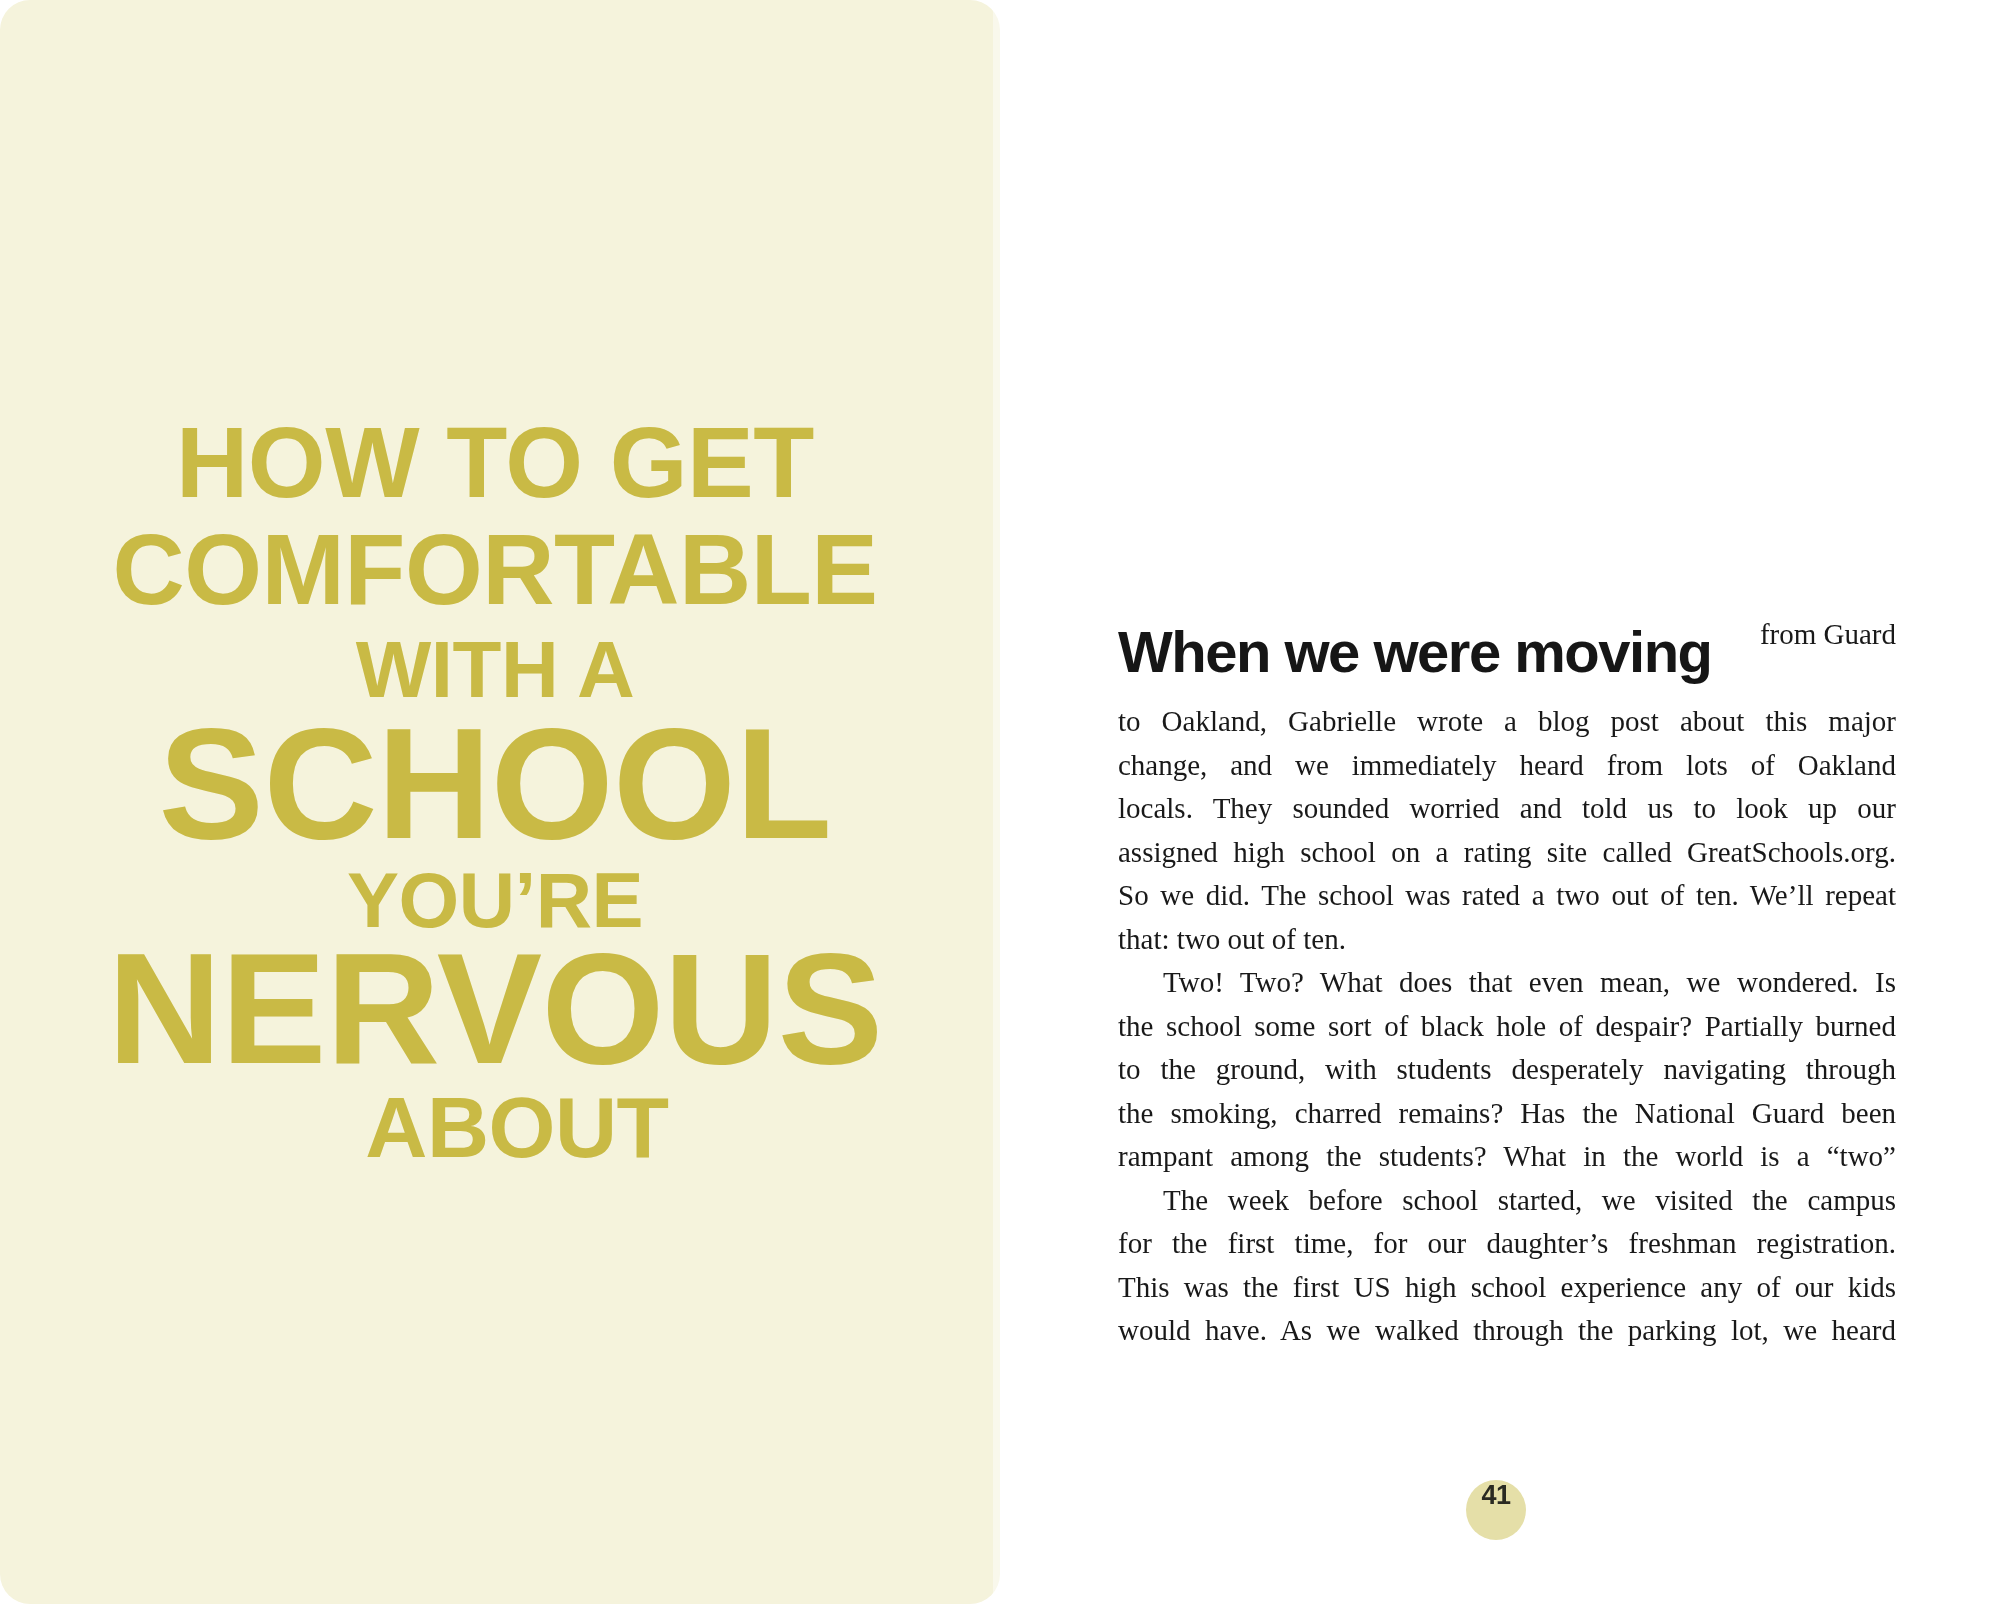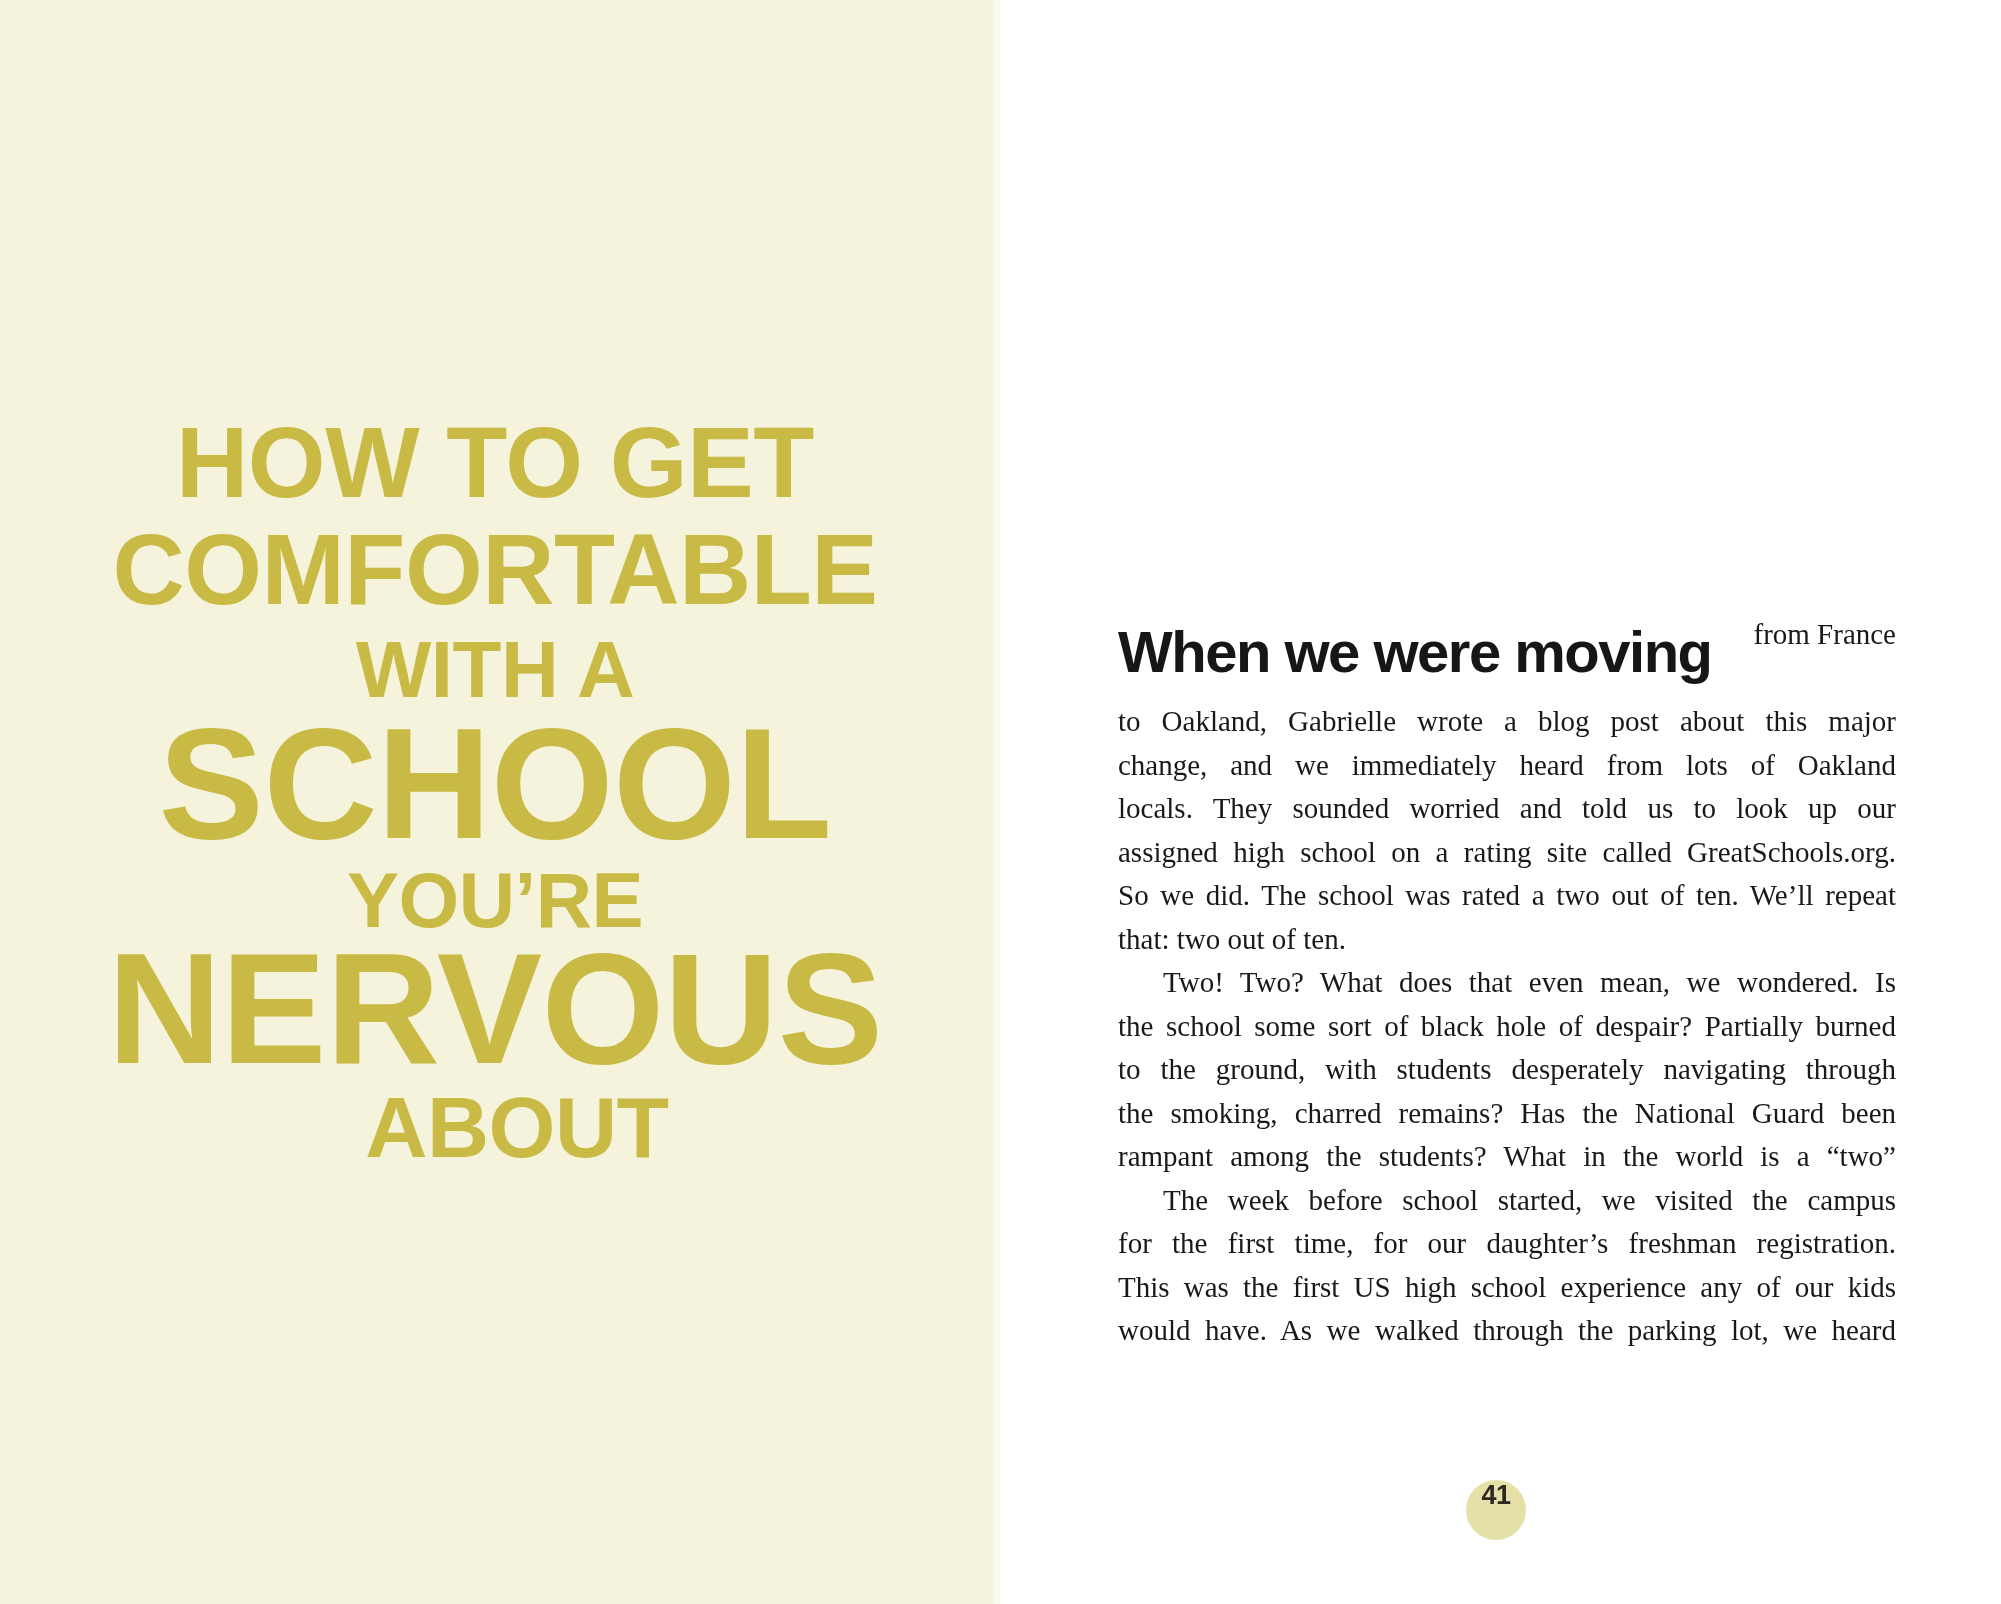--- a/index.html
+++ b/index.html
@@ -14,20 +14,21 @@
     overflow: hidden;
     background: #ffffff;
     font-family: "Liberation Sans", sans-serif;
   }
   
   .page-left {
     position: absolute;
     left: 0; top: 0;
     width: 1000px; height: 1604px;
     background: var(--page_cream, #f5f3dc);
+    border-radius: 30px;
   }
   .page-left::after {
     content: "";
     position: absolute;
     right: 0; top: 0;
     width: 7px; height: 100%;
     background: rgba(255,255,255,0.45);
   }
   .chapter-title {
     position: absolute;
@@ -133,21 +134,21 @@
       <div class="t-line t-5">YOU’RE</div>
       <div class="t-line t-6">NERVOUS</div>
       <div class="t-line t-7">ABOUT</div>
     </h1>
   </section>
 
   <section class="page-right">
     <div class="text-col">
       <div class="opener-line">
         <span class="opener">When we were moving</span>
-        <span class="opener-tail">from France</span>
+        <span class="opener-tail">from Guard</span>
       </div>
       <div class="body-line">to Oakland, Gabrielle wrote a blog post about this major</div>
       <div class="body-line">change, and we immediately heard from lots of Oakland</div>
       <div class="body-line">locals. They sounded worried and told us to look up our</div>
       <div class="body-line">assigned high school on a rating site called GreatSchools.org.</div>
       <div class="body-line">So we did. The school was rated a two out of ten. We’ll repeat</div>
       <div class="body-line para-end">that: two out of ten.</div>
       <div class="body-line indent">Two! Two? What does that even mean, we wondered. Is</div>
       <div class="body-line">the school some sort of black hole of despair? Partially burned</div>
       <div class="body-line">to the ground, with students desperately navigating through</div>

